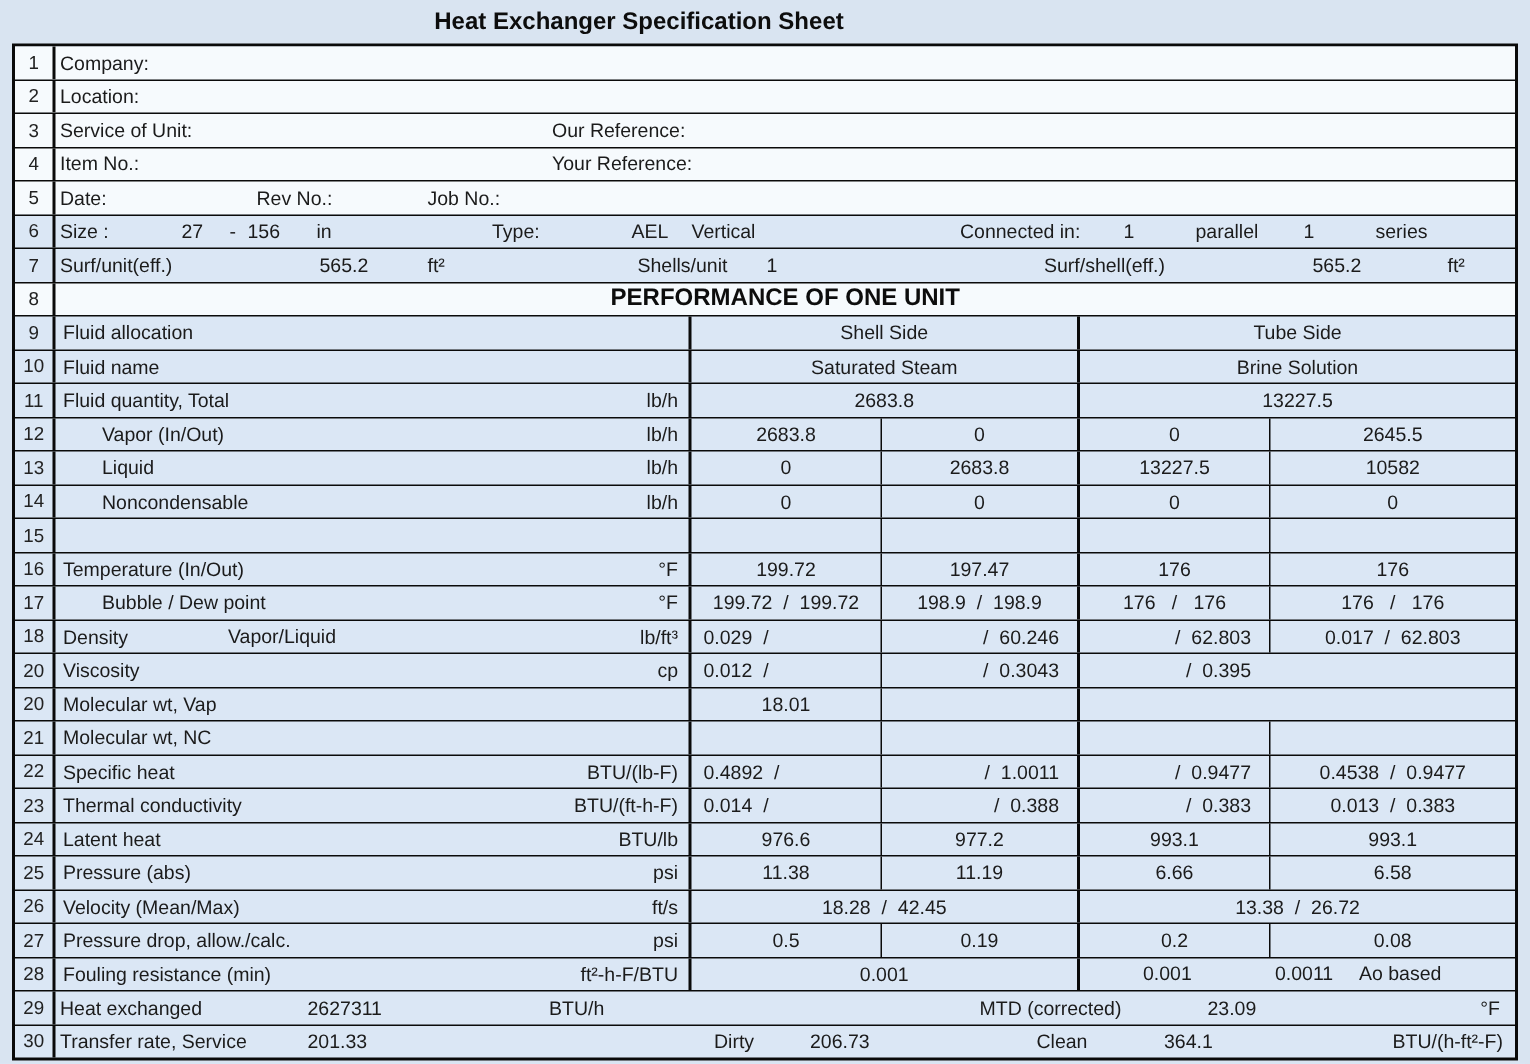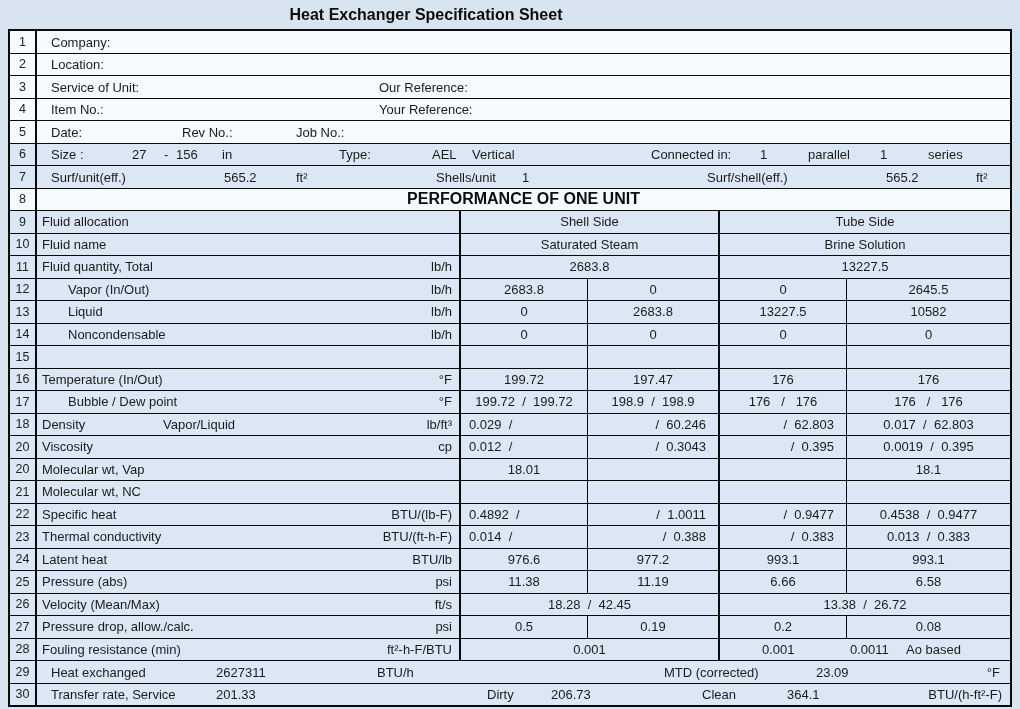--- a/index.html
+++ b/index.html
@@ -25,21 +25,21 @@
   }
   .r { flex:1 1 0; min-height:0; display:flex; border-top:1px solid #0a0a0a; }
   .r:first-child { border-top:none; }
   .r.wr { background:#f6fafd; }
   .n {
     flex:0 0 27px; border-right:2px solid #0a0a0a;
     display:flex; align-items:center; justify-content:center;
     font-size:12.5px; color:#222;
   }
   .free { flex:1 1 auto; position:relative; display:flex; align-items:center; }
-  .abs { position:absolute; top:50%; transform:translateY(-50%); white-space:pre;margin-left:11px; }
+  .abs { position:absolute; top:50%; transform:translateY(-50%); white-space:pre; }
   .lc {
     flex:0 0 424px; border-right:2px solid #0a0a0a;
     display:flex; align-items:center; justify-content:space-between;
     padding:0 7px 0 5px; position:relative; white-space:pre;
   }
   .ind { padding-left:26px; }
   .g4 { flex:1 1 auto; display:grid; grid-template-columns:126px 131px 128px 1fr; }
   .g2 { flex:1 1 auto; display:grid; grid-template-columns:257px 1fr; }
   .g4 > div, .g2 > div {
     border-left:1px solid #0a0a0a;
@@ -263,32 +263,30 @@
   <div class="r">
     <div class="n">20</div>
     <div class="lc">
       <span>Viscosity</span>
       <span>cp</span>
     </div>
     <div class="g4">
       <div class="al">0.012  /</div>
       <div class="ar">/  0.3043</div>
       <div class="ar">/  0.395</div>
-      <div>0.0019  /  0.395</div>
     </div>
   </div>
 
   <div class="r">
     <div class="n">20</div>
     <div class="lc"><span>Molecular wt, Vap</span></div>
     <div class="g4">
       <div>18.01</div>
       <div></div>
       <div></div>
-      <div>18.1</div>
     </div>
   </div>
 
   <div class="r">
     <div class="n">21</div>
     <div class="lc"><span>Molecular wt, NC</span></div>
     <div class="g4">
       <div></div>
       <div></div>
       <div></div>

